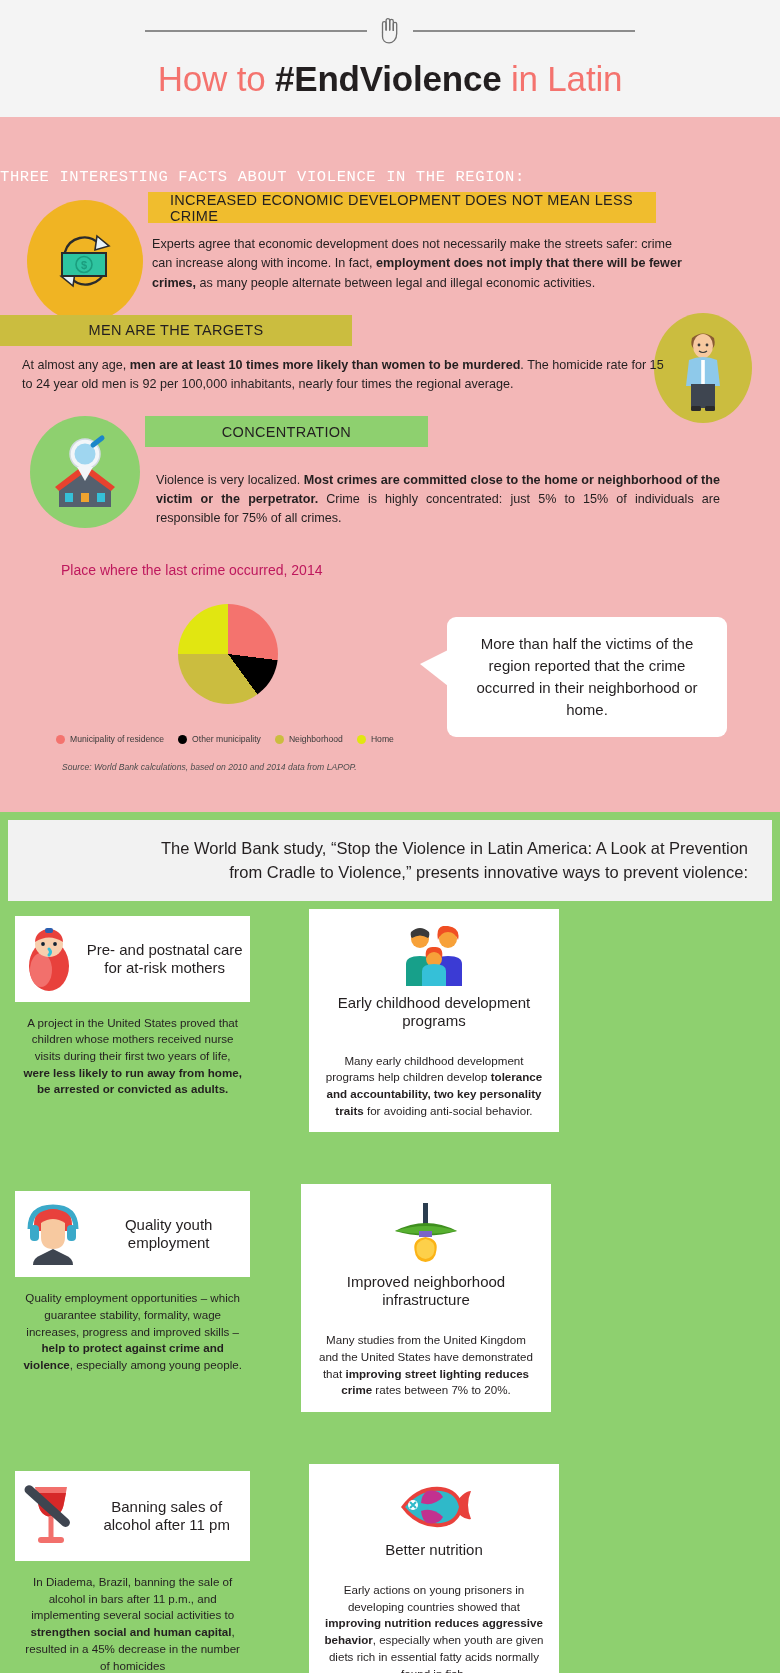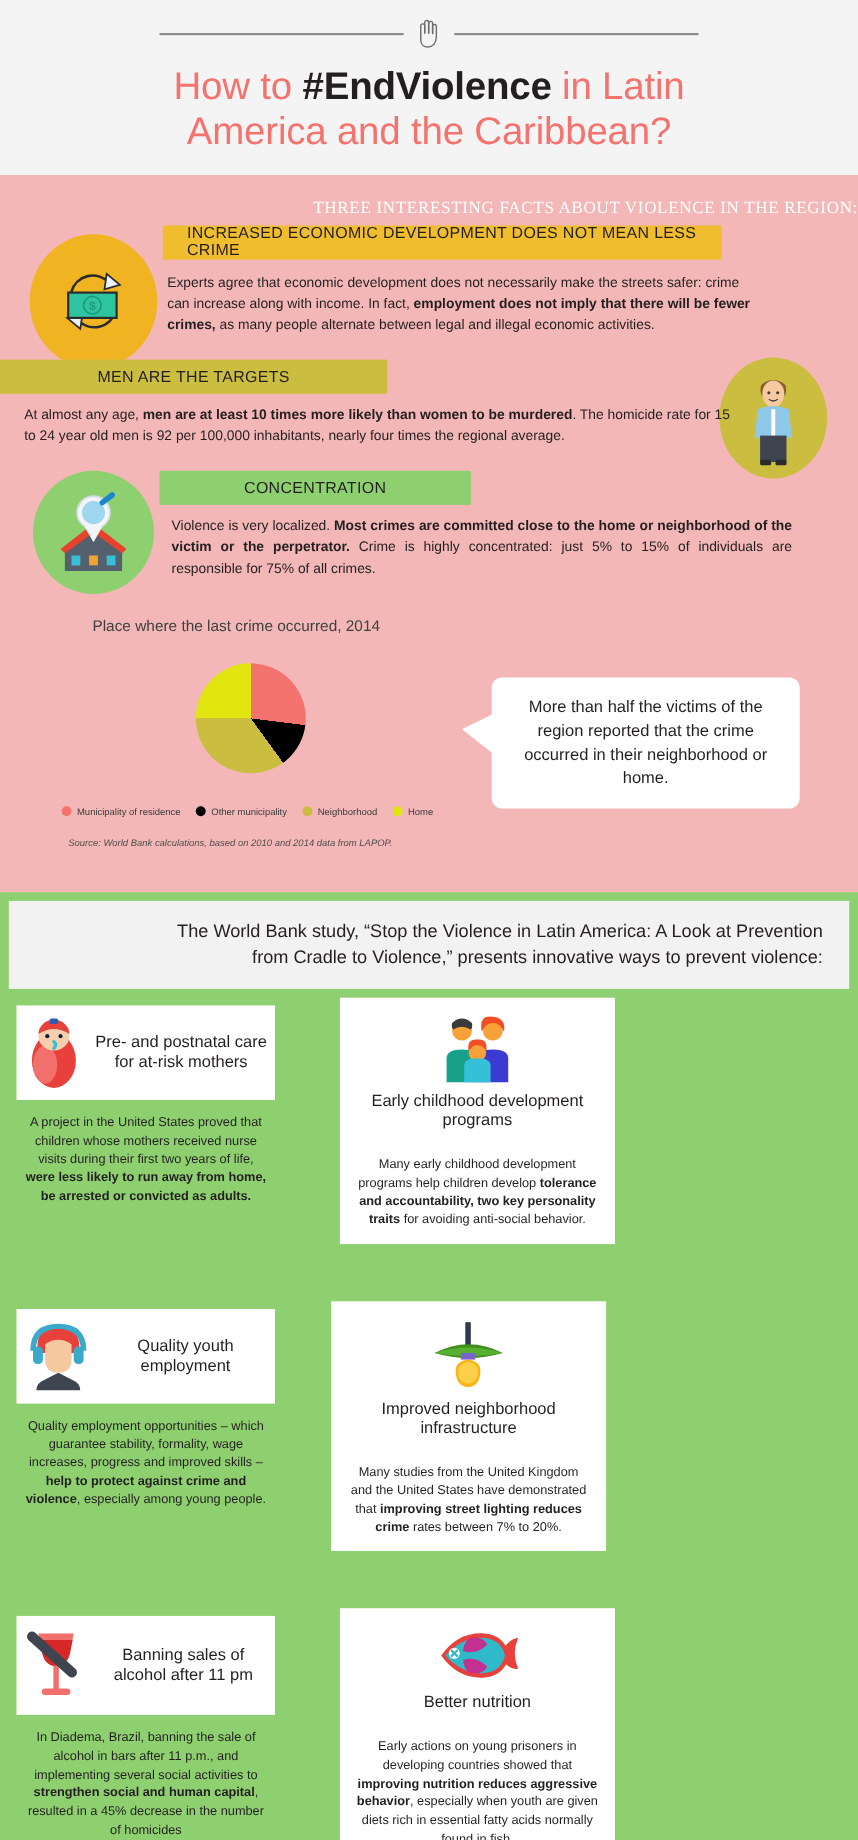--- a/index.html
+++ b/index.html
@@ -28,27 +28,28 @@
   }
   .page-title .dark { color:#231f20; font-weight:700; }
 
   
   .facts {
     background:#f3b7b7;
     padding:22px 0 18px 0;
     position:relative;
   }
   .facts-heading {
-    text-align:right;
+    text-align:left;
     color:#ffffff;
     font-size:15.5px;
     letter-spacing:0.6px;
     font-weight:400;
     margin-bottom:6px;
-    font-family:Liberation Serif, serif;
+    font-family:Liberation Mono, monospace;
+    margin-top:29px;
   }
 
   .fact { position:relative; }
   .blob {
     position:absolute;
     border-radius:50%;
     display:flex; align-items:center; justify-content:center;
     z-index:1;
   }
   .ribbon {
@@ -77,25 +78,25 @@
   
   .fact2 { margin-top:22px; }
   .fact2 .blob { right:28px; top:-2px; width:98px; height:110px; background:#cbbd3f; }
   .fact2 .ribbon { width:352px; background:#cbbd3f; justify-content:center; }
   .fact2 .fact-body { margin:10px 110px 0 22px; }
 
   
   .fact3 { margin-top:22px; }
   .fact3 .blob { left:30px; top:0px; width:110px; height:112px; background:#8ed06f; }
   .fact3 .ribbon { margin-left:145px; width:283px; background:#8ed06f; justify-content:center; }
-  .fact3 .fact-body { margin:10px 60px 0 156px; text-align:justify; }
+  .fact3 .fact-body { margin:24px 60px 0 156px; text-align:justify; }
 
   
   .chart-zone { position:relative; margin-top:34px; height:232px; }
-  .chart-title { margin-left:84px; font-size:14px; color:#404040; }
+  .chart-title { margin-left:61px; font-size:14px; color:#be185d; }
   .pie-wrap { position:absolute; left:178px; top:42px; }
   .pie { width:100px; height:100px; border-radius:50%; }
   .legend {
     position:absolute; left:56px; top:172px;
     width:400px;
     font-size:8.6px; color:#3b3b3b;
   }
   .legend-row { display:flex; flex-wrap:wrap;text-align:right; }
   .legend-item { display:flex; align-items:center; margin-right:14px; margin-bottom:3px; }
   .legend-dot { width:9px; height:9px; border-radius:50%; margin-right:5px; }
@@ -190,21 +191,20 @@
           <path d="M9.1 15 V5.5 a1.8 1.8 0 0 1 3.6 0 V15"></path>
           <path d="M12.7 15 V6.2 a1.8 1.8 0 0 1 3.6 0 V15.4"></path>
           <path d="M16.3 15.4 V9 a1.7 1.7 0 0 1 3.4 0 v9.4 c0 6-3.6 9.4-7.6 9.4 -4.2 0-6.6-2.8-6.6-6.4 v-4"></path>
         </g>
       </svg>
     </div>
     <div class="rule"></div>
   </div>
   <div class="page-title">
     <span>How to </span><span class="dark">#EndViolence</span><span> in Latin</span><br>
-    <span>America and the Caribbean?</span>
   </div>
 </div>
 
 <div class="facts">
   <div class="facts-heading">THREE INTERESTING FACTS ABOUT VIOLENCE IN THE REGION:</div>
 
   <div class="fact fact1">
     <div class="blob">
       <svg width="72" height="66" viewBox="0 0 72 66">
         <g fill="none" stroke="#2b2b2b" stroke-width="2.4" stroke-linecap="round">

